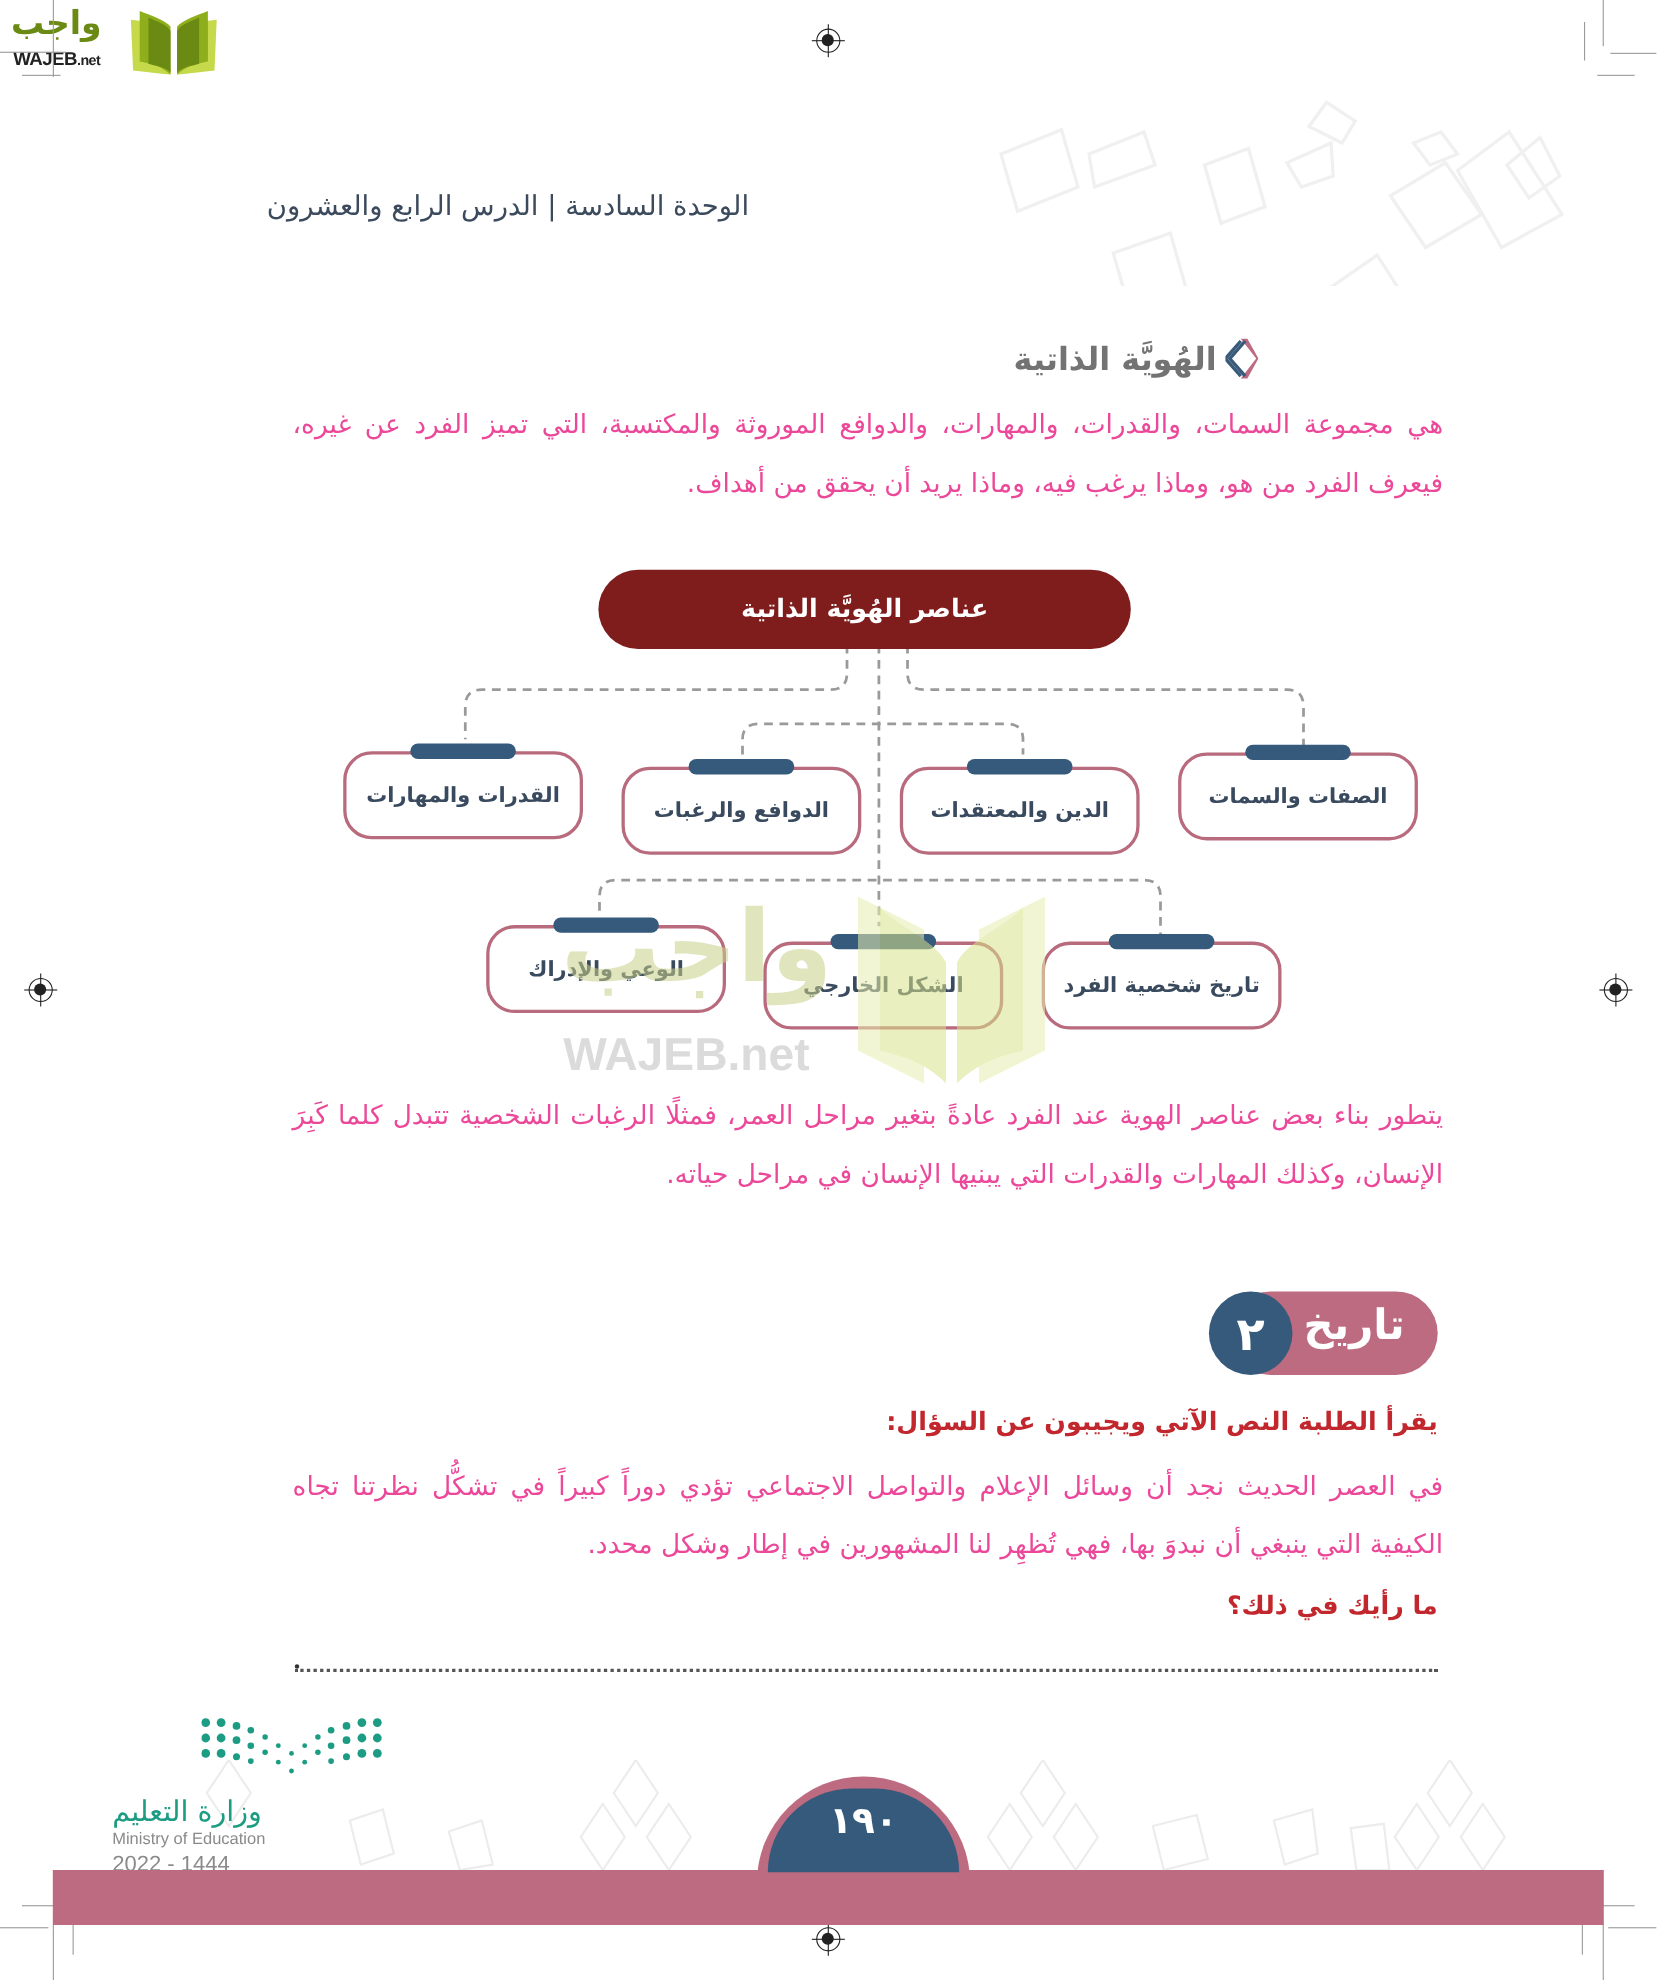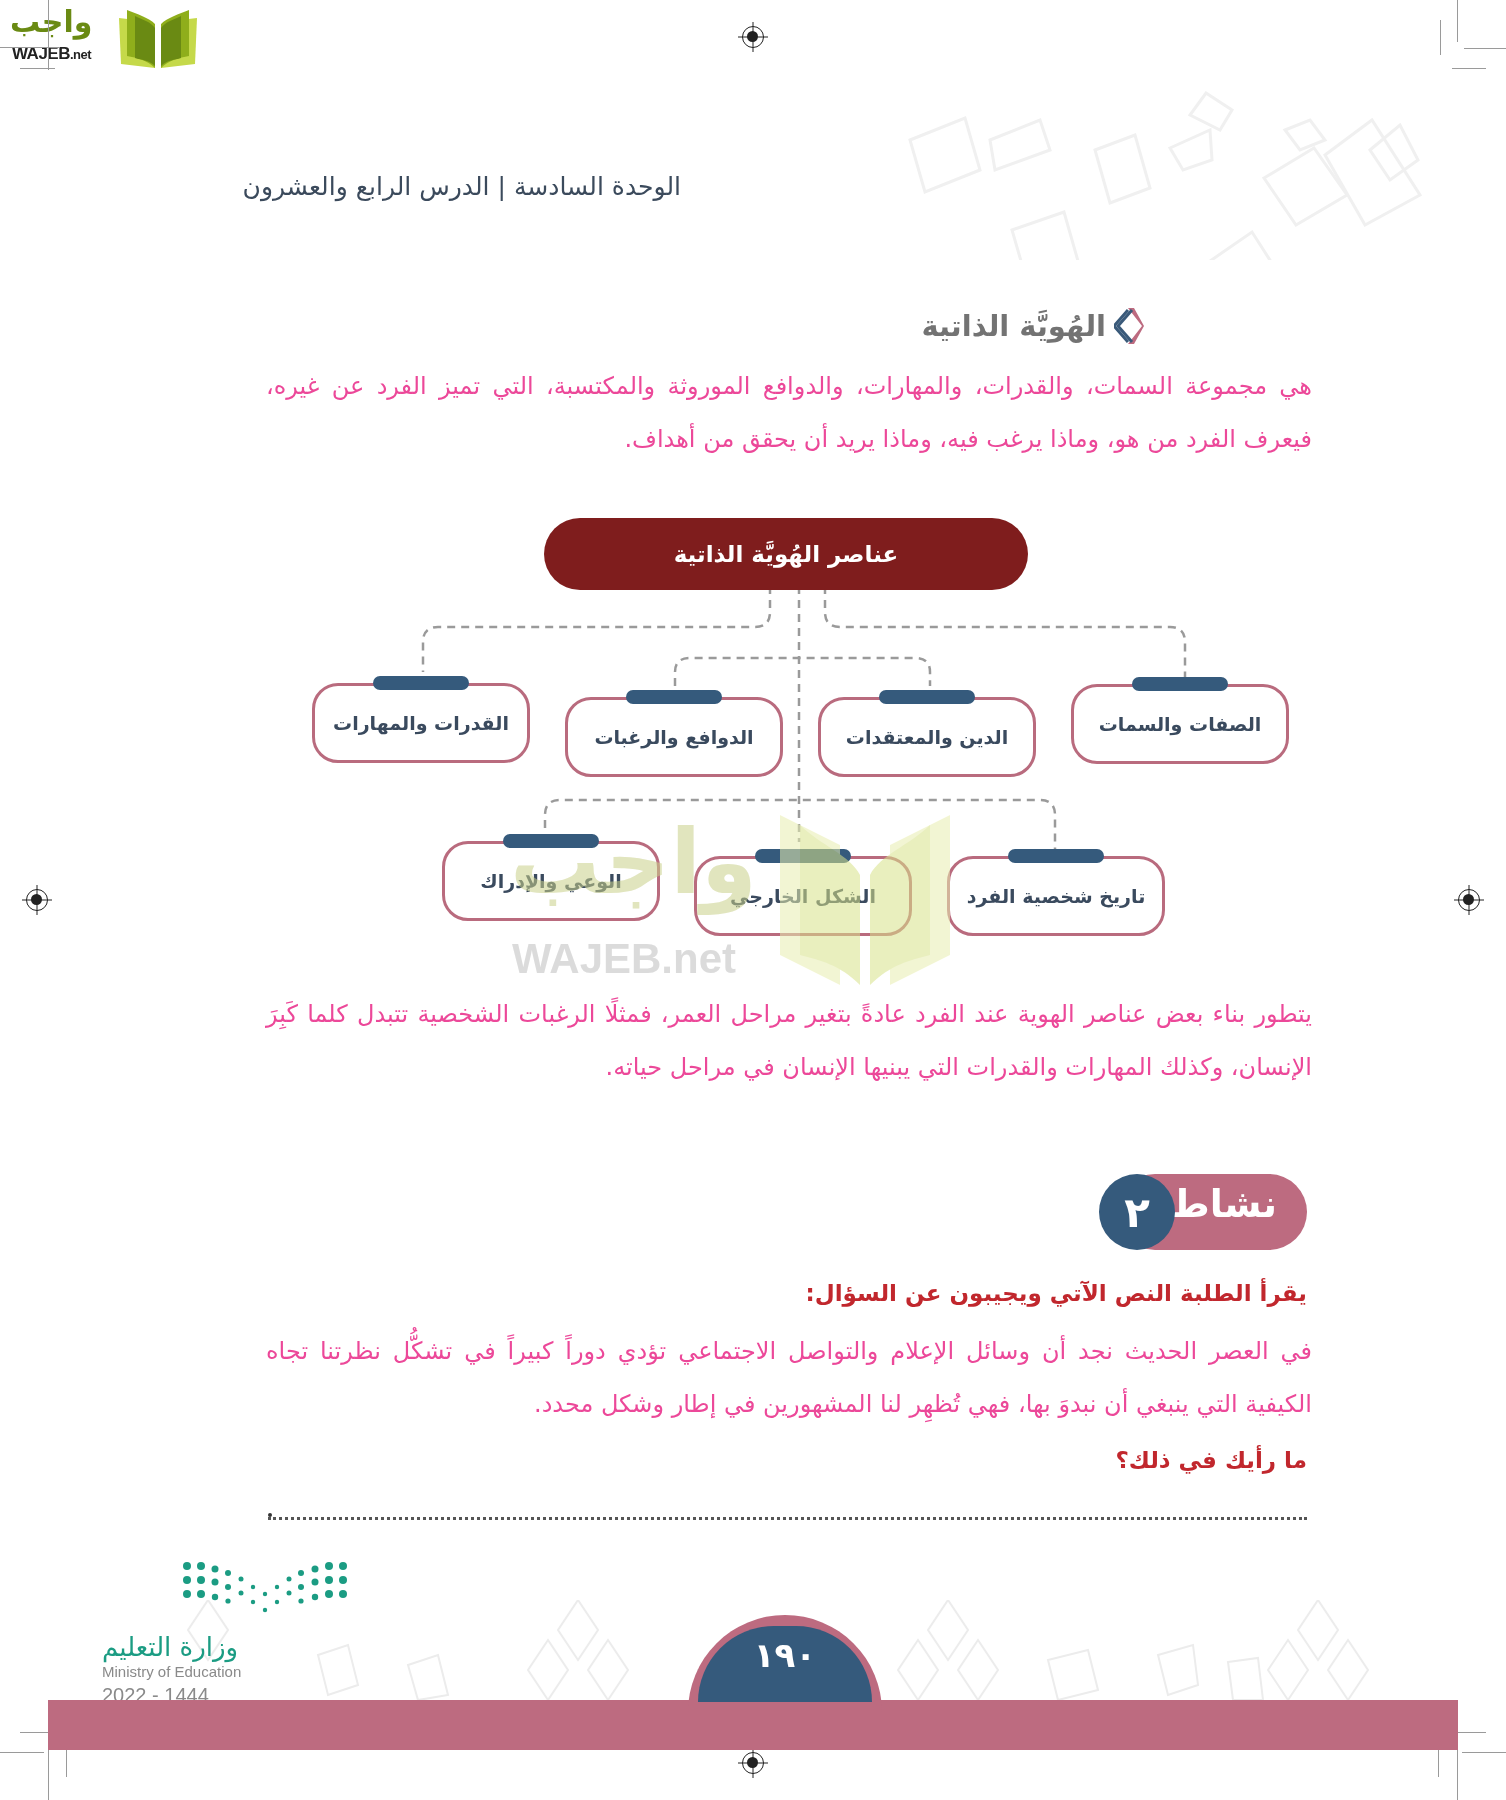--- a/index.html
+++ b/index.html
@@ -232,21 +232,21 @@
     <path d="M420,10 C400,30 370,40 360,60 L360,170 C380,150 400,145 420,140 Z" fill="#d8e28a"></path>
   </svg>
   <span class="abs" style="left:0;top:-6px;font:bold 90px 'DejaVu Sans',sans-serif;color:#c9d08a;direction:rtl;">واجب</span>
   <span class="abs" style="left:2px;top:120px;font:bold 42px 'Liberation Sans',sans-serif;color:#bfbfbf;"><span>WAJEB</span><span>.net</span></span>
 </div>
 
 <div class="abs para rtl" style="top:988px;">يتطور بناء بعض عناصر الهوية عند الفرد عادةً بتغير مراحل العمر، فمثلًا الرغبات الشخصية تتبدل كلما كَبِرَ الإنسان، وكذلك المهارات والقدرات التي يبنيها الإنسان في مراحل حياته.</div>
 
 <div class="abs activity">
   <div class="pill"></div>
-  <span class="label">نشاط</span>
+  <span class="label">تاريخ</span>
   <div class="circle">٢</div>
 </div>
 
 <div class="abs red-head" style="top:1280px;">يقرأ الطلبة النص الآتي ويجيبون عن السؤال:</div>
 <div class="abs para rtl" style="top:1325px;">في العصر الحديث نجد أن وسائل الإعلام والتواصل الاجتماعي تؤدي دوراً كبيراً في تشكُّل نظرتنا تجاه الكيفية التي ينبغي أن نبدوَ بها، فهي تُظهِر لنا المشهورين في إطار وشكل محدد.</div>
 <div class="abs red-head" style="top:1447px;">ما رأيك في ذلك؟</div>
 
 <div class="abs dotted-start"></div>
 <div class="abs dotted-line"></div>
 

